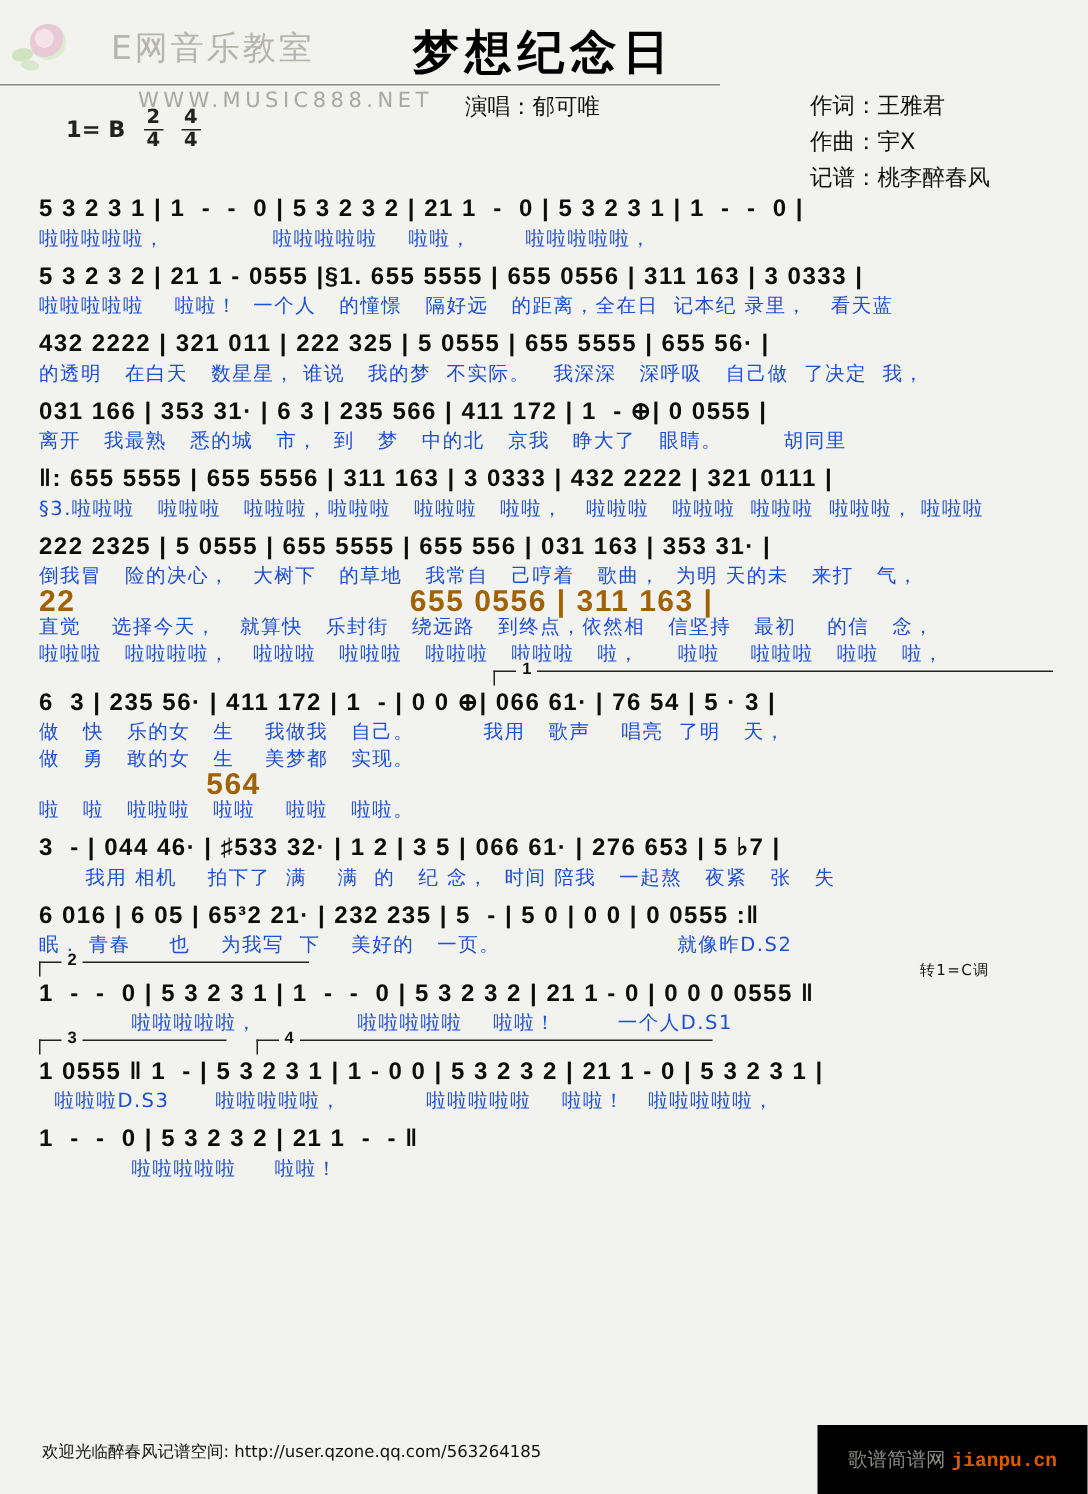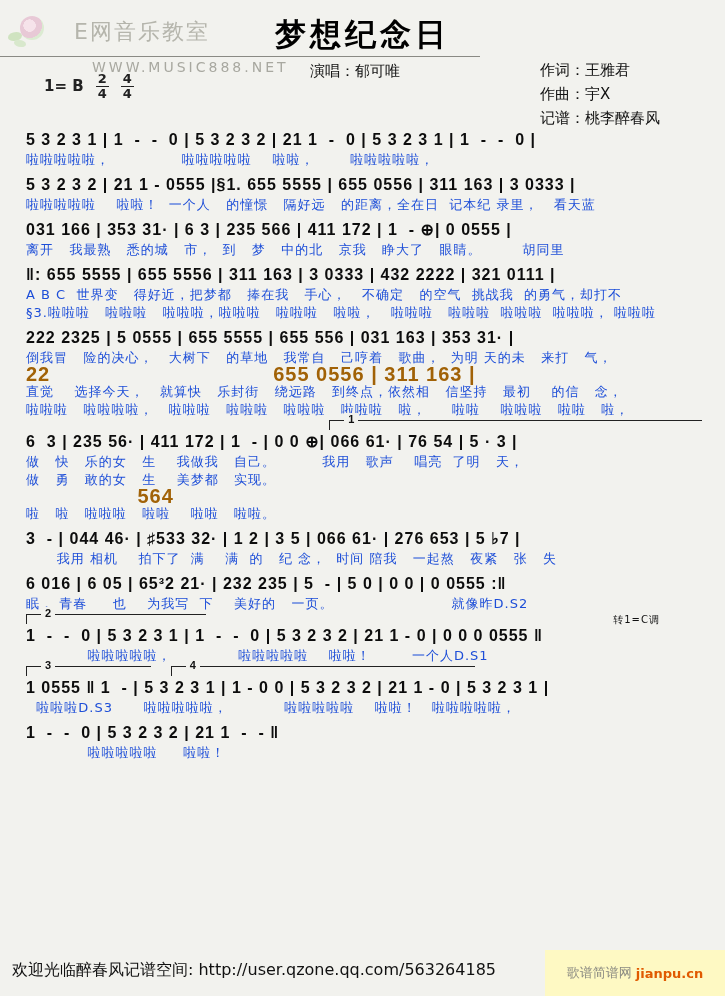--- a/index.html
+++ b/index.html
@@ -34,23 +34,23 @@
   .notes{font-family:"Liberation Sans",sans-serif;font-weight:bold;font-size:16px;
     letter-spacing:1px;white-space:pre;color:#0d0d0d;line-height:20px;}
   .notes-small{font-family:"Liberation Sans",sans-serif;font-weight:bold;font-size:20px;
     letter-spacing:1px;white-space:pre;color:#a16207;line-height:16px;}
   .lyr{font-size:13px;white-space:pre;letter-spacing:1px;color:#1d4ed8;line-height:17px;margin-top:1px;}
   .volta{position:absolute;top:-12px;height:9px;border-top:1.2px solid #222;border-left:1.2px solid #222;}
   .vlabel{position:absolute;left:14px;top:-8px;padding:0 4px;background:#f2f2ee;
     font-family:"Liberation Sans",sans-serif;font-size:11px;font-weight:bold;color:#111;}
   .ann{position:absolute;top:-13px;font-size:10px;color:#111;letter-spacing:1px;}
   
-  .footer-left{position:absolute;left:12px;top:960px;font-size:16px;color:#111;}
-  .footer-right{position:absolute;right:0;bottom:0;width:180px;height:46px;background:#fef9c3;
-    display:flex;align-items:center;justify-content:center;font-size:13px;color:#8a8a82;}
+  .footer-left{position:absolute;left:28px;top:960px;font-size:11px;color:#111;}
+  .footer-right{position:absolute;right:0;bottom:0;width:180px;height:46px;background:#000000;
+    display:flex;align-items:center;justify-content:center;font-size:13px;color:#8a8a82;font-family:Liberation Mono, monospace;}
   .footer-right .site{color:#e05a00;margin-left:4px;font-weight:bold;}
 </style>
 </head>
 <body>
 
 <div class="hdr">
   <div class="logo-row">
     <div class="flower">
       <div class="leaf1"></div>
         <div class="leaf2"></div>
@@ -85,29 +85,32 @@
   <div class="sys">
     <div class="notes">5 3 2 3 1 | 1  -  -  0 | 5 3 2 3 2 | 21 1  -  0 | 5 3 2 3 1 | 1  -  -  0 |</div>
     <div class="lyr">啦啦啦啦啦，              啦啦啦啦啦    啦啦，       啦啦啦啦啦，</div>
   </div>
 
   <div class="sys">
     <div class="notes">5 3 2 3 2 | 21 1 - 0555 |§1. 655 5555 | 655 0556 | 311 163 | 3 0333 |</div>
     <div class="lyr">啦啦啦啦啦    啦啦！  一个人   的憧憬   隔好远   的距离，全在日  记本纪 录里，   看天蓝</div>
   </div>
 
+  <div class="sys">
+    <div class="notes">432 2222 | 321 011 | 222 325 | 5 0555 | 655 5555 | 655 56· |</div>
+    <div class="lyr">的透明   在白天   数星星， 谁说   我的梦  不实际。   我深深   深呼吸   自己做  了决定  我，</div>
+  </div>
 
   <div class="sys">
     <div class="notes">031 166 | 353 31· | 6 3 | 235 566 | 411 172 | 1  - ⊕| 0 0555 |</div>
     <div class="lyr">离开   我最熟   悉的城   市，  到   梦   中的北   京我   睁大了   眼睛。        胡同里</div>
   </div>
 
   <div class="sys">
     <div class="notes">‖: 655 5555 | 655 5556 | 311 163 | 3 0333 | 432 2222 | 321 0111 |</div>
-    <div class="lyr">A B C  世界变   得好近，把梦都   捧在我   手心，   不确定   的空气  挑战我  的勇气，却打不</div>
     <div class="lyr">§3.啦啦啦   啦啦啦   啦啦啦，啦啦啦   啦啦啦   啦啦，   啦啦啦   啦啦啦  啦啦啦  啦啦啦， 啦啦啦</div>
   </div>
 
   <div class="sys">
     <div class="notes">222 2325 | 5 0555 | 655 5555 | 655 556 | 031 163 | 353 31· |</div>
     <div class="lyr">倒我冒   险的决心，   大树下   的草地   我常自   己哼着   歌曲，  为明 天的未   来打   气，</div>
     <div class="notes-small">22                                  655 0556 | 311 163 |</div>
     <div class="lyr">直觉    选择今天，   就算快   乐封街   绕远路   到终点，依然相   信坚持   最初    的信   念，</div>
     <div class="lyr">啦啦啦   啦啦啦啦，   啦啦啦   啦啦啦   啦啦啦   啦啦啦   啦，     啦啦    啦啦啦   啦啦   啦，</div>
   </div>

